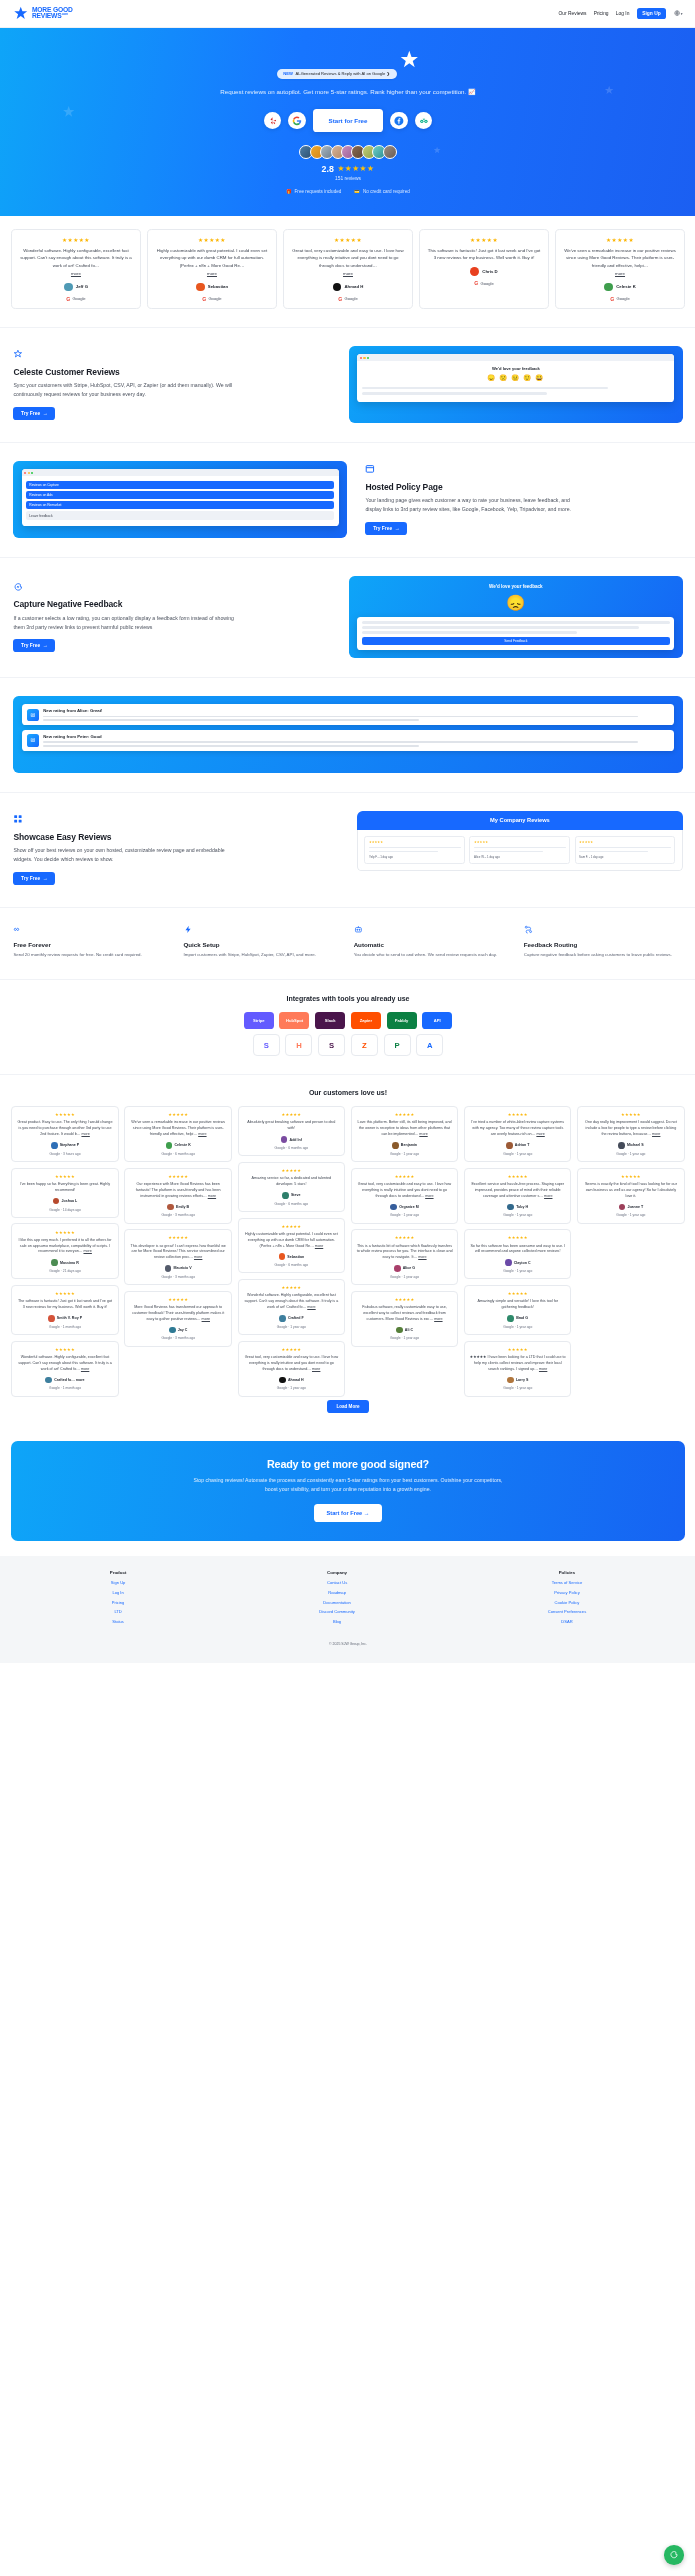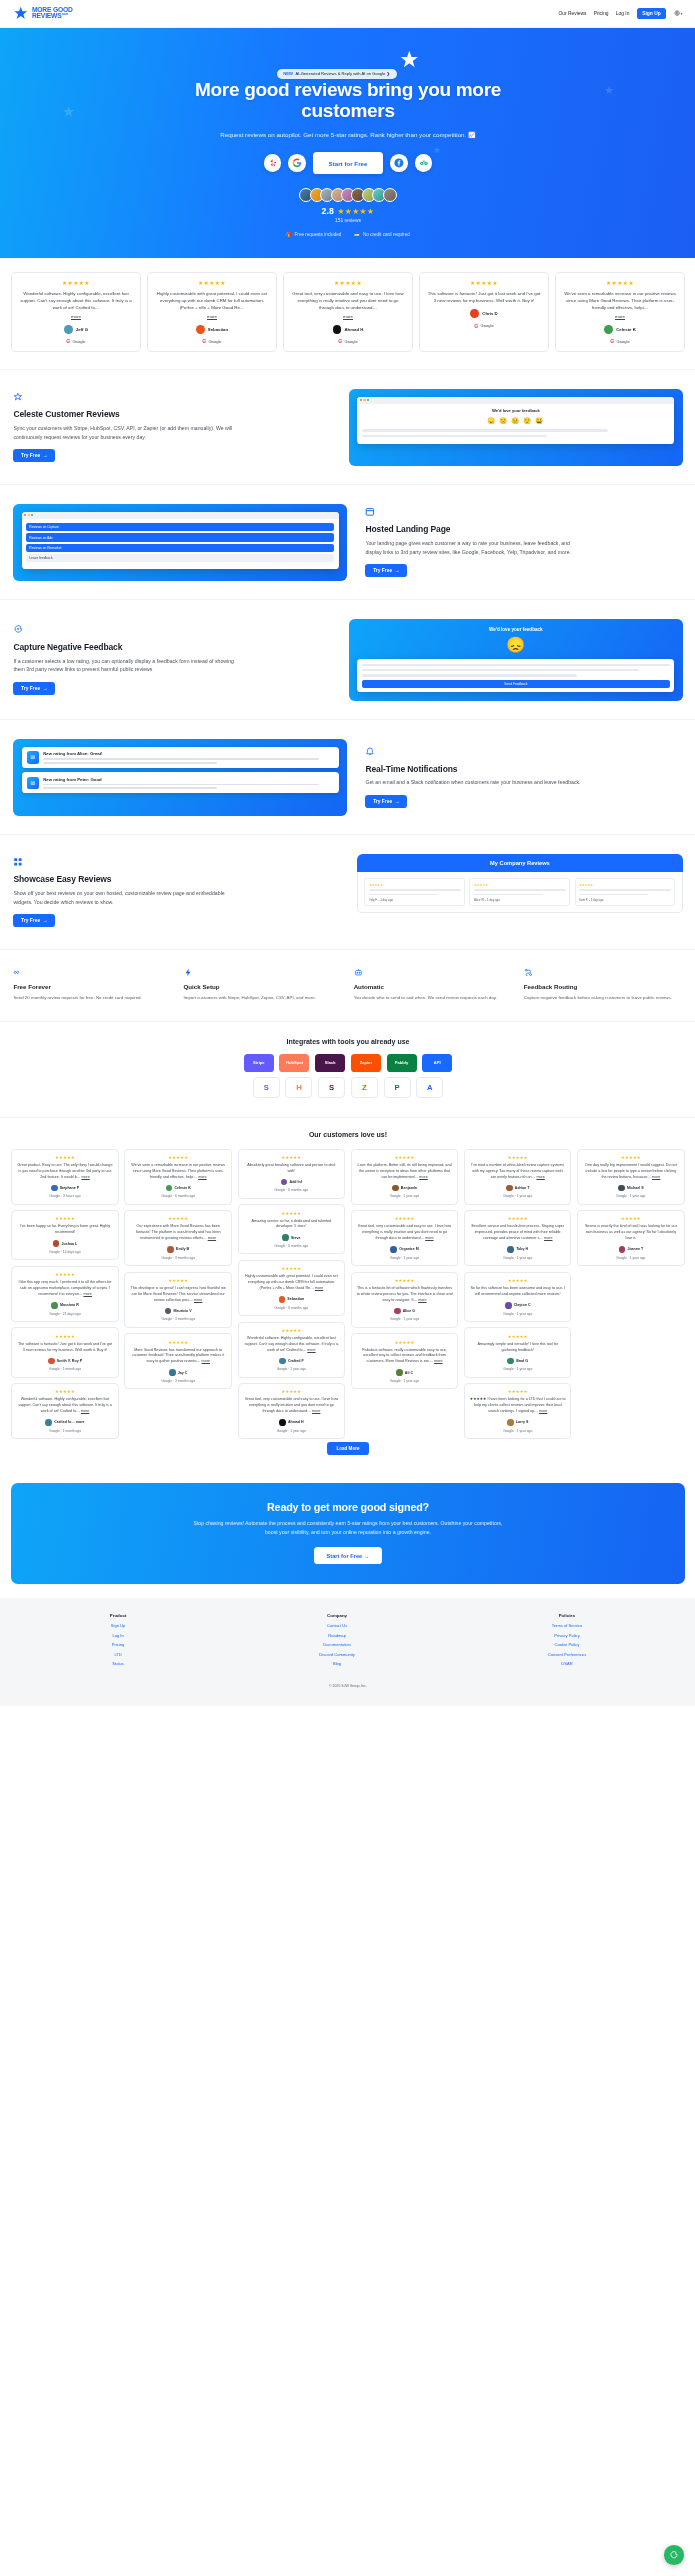--- a/index.html
+++ b/index.html
@@ -261,21 +261,20 @@
 
   <div class="pill">
     <span class="new">NEW</span>
     <span>AI-Generated Reviews &amp; Reply with AI on Google ❯</span>
   </div>
 
   <svg class="hero-logo" viewBox="0 0 24 24" fill="currentColor">
     <path d="M12 1l2.6 7.1H22l-6 4.6 2.3 7.3-6.3-4.5-6.3 4.5L7.9 12.7 2 8.1h7.4z"></path>
   </svg>
 
-  <h1 class="hero-h1">More good reviews bring you more customers</h1>
   <p class="hero-sub">Request reviews on autopilot. Get more 5-star ratings. Rank higher than your competition. 📈</p>
 
   <div class="hero-cta-row">
     <span class="pf-circle">
       <svg viewBox="0 0 24 24" fill="#d32323">
           <path d="M11 3v8l-5-2zM11 13v8l-4-5zM13 12l6-3 1 4zM13 14l5 3-3 3z"></path>
         </svg>
     </span>
     <span class="pf-circle">
       <svg viewBox="0 0 24 24">
@@ -423,21 +422,21 @@
         <div class="mock-tab">Reviews on Remarket</div>
         <div class="mock-tab" style="background:#eef1f6;color:#3d434f">Leave feedback</div>
       </div>
     </div>
   </div>
   <div class="feat-txt">
     <svg class="feat-icon" viewBox="0 0 24 24" fill="none" stroke="currentColor" stroke-width="2.4">
         <rect x="3" y="4" width="18" height="16" rx="2"></rect>
         <path d="M3 9h18"></path>
       </svg>
-    <h2 class="feat-h2">Hosted Landing Page</h2>
+    <h2 class="feat-h2">Hosted Policy Page</h2>
     <p class="feat-p">Your landing page gives each customer a way to rate your business, leave feedback, and display links to 3rd party review sites, like Google, Facebook, Yelp, Tripadvisor, and more.</p>
     <button class="btn-try"><span>Try Free</span> →</button>
   </div>
 </section>
 
 <section class="feat-row">
   <div class="feat-txt">
     <svg class="feat-icon" viewBox="0 0 24 24" fill="none" stroke="currentColor" stroke-width="2">
         <path d="M21 12a8 8 0 1 1-3-6.2V12z"></path>
         <path d="M10 10l4 4M14 10l-4 4"></path>
@@ -471,29 +470,20 @@
       </div>
     </div>
     <div class="notif" style="margin-bottom:0">
       <span class="notif-ic">✉</span>
       <div style="flex:1">
         <div class="notif-t">New rating from Peter: Good</div>
         <div class="notif-l" style="width:95%"></div>
           <div class="notif-l" style="width:60%"></div>
       </div>
     </div>
-  </div>
-  <div class="feat-txt">
-    <svg class="feat-icon" viewBox="0 0 24 24" fill="none" stroke="currentColor" stroke-width="2">
-        <path d="M18 16V11a6 6 0 1 0-12 0v5l-2 3h16z"></path>
-        <path d="M10 21h4"></path>
-      </svg>
-    <h2 class="feat-h2">Real-Time Notifications</h2>
-    <p class="feat-p">Get an email and a Slack notification when customers rate your business and leave feedback.</p>
-    <button class="btn-try"><span>Try Free</span> →</button>
   </div>
 </section>
 
 <section class="feat-row">
   <div class="feat-txt">
     <svg class="feat-icon" viewBox="0 0 24 24" fill="currentColor">
         <rect x="3" y="3" width="7" height="7" rx="1"></rect>
         <rect x="14" y="3" width="7" height="7" rx="1"></rect>
         <rect x="3" y="14" width="7" height="7" rx="1"></rect>
         <rect x="14" y="14" width="7" height="7" rx="1"></rect>

